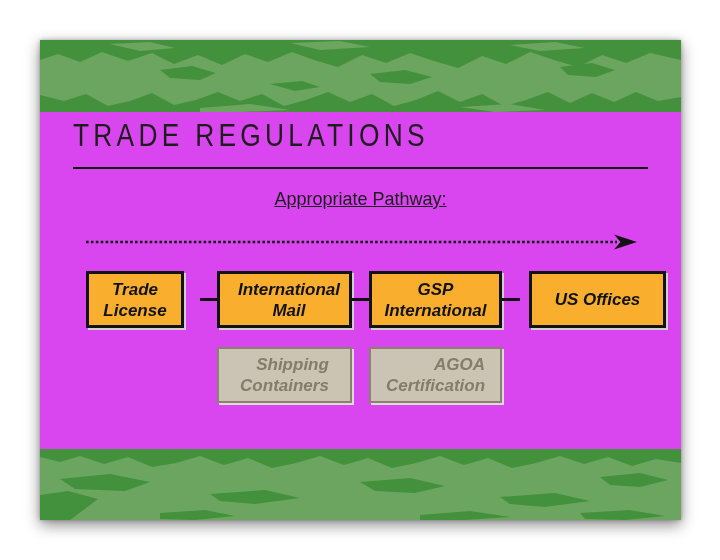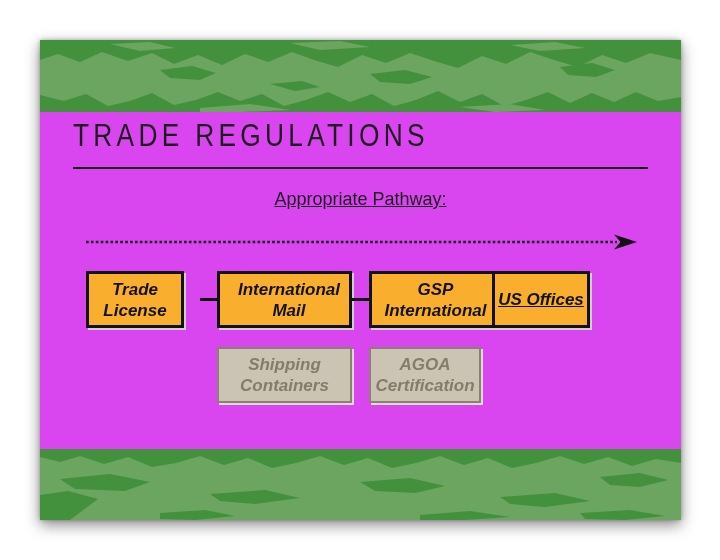--- a/index.html
+++ b/index.html
@@ -60,44 +60,44 @@
     display: flex; align-items: center; justify-content: center;
     text-align: center;
     font-style: italic; font-weight: bold;
     font-size: 17px; line-height: 21px;
     color: #121212;
     white-space: pre-line;
   }
   .pbox-1 { left: 46px;  width: 98px; }
   .pbox-2 { left: 177px; width: 135px; padding-left: 9px; }
   .pbox-3 { left: 329px; width: 133px; }
-  .pbox-4 { left: 452px; width: 98px; text-decoration: underline; }
+  .pbox-4 { left: 489px; width: 137px; }
   .connector {
     position: absolute;
     top: 258px; height: 3px;
     background: #121212;
   }
   .conn-1 { left: 160px; width: 17px; }
   .conn-2 { left: 312px; width: 17px; }
   .conn-3 { left: 462px; width: 18px; }
   .sbox {
     position: absolute;
     top: 307px; height: 56px;
     background: #cbc3b4;
     border: 2px solid #8a8170;
     box-shadow: 2px 2px 0 #dddbd6;
     display: flex; align-items: center; justify-content: center;
-    text-align: center;
+    text-align: right;
     font-style: italic; font-weight: bold;
     font-size: 17px; line-height: 21px;
     color: #857d6a;
     white-space: pre-line;
   }
   .sbox-1 { left: 177px; width: 135px; }
-  .sbox-2 { left: 329px; width: 112px; }
+  .sbox-2 { left: 329px; width: 133px; }
 </style>
 </head>
 <body>
 
 <div class="slide">
 
   <svg class="band band-top" viewBox="0 0 641 72" preserveAspectRatio="none">
     <rect x="0" y="0" width="641" height="72" fill="#44913d"></rect>
     <path fill="#6ba55f" d="M0,20 L18,14 L40,22 L62,12 L88,21 L112,13 L134,24 L158,15 L182,25 L205,14 L228,22 L252,12 L274,20 L298,27 L322,15 L346,23 L370,13 L394,21 L418,28 L442,16 L466,24 L490,12 L514,20 L538,27 L562,15 L586,23 L610,13 L641,20 L641,57 L618,61 L596,52 L574,62 L552,53 L530,63 L508,52 L486,60 L464,66 L442,54 L420,62 L398,51 L376,60 L354,66 L332,54 L310,62 L288,52 L266,60 L244,66 L222,54 L200,61 L178,52 L156,60 L134,65 L112,53 L90,61 L68,66 L46,54 L24,61 L0,55 Z"></path>
     <path fill="#6ba55f" d="M70,4 L110,2 L135,8 L100,11 Z M250,3 L300,1 L330,7 L280,10 Z M470,5 L515,2 L545,8 L500,11 Z"></path>

